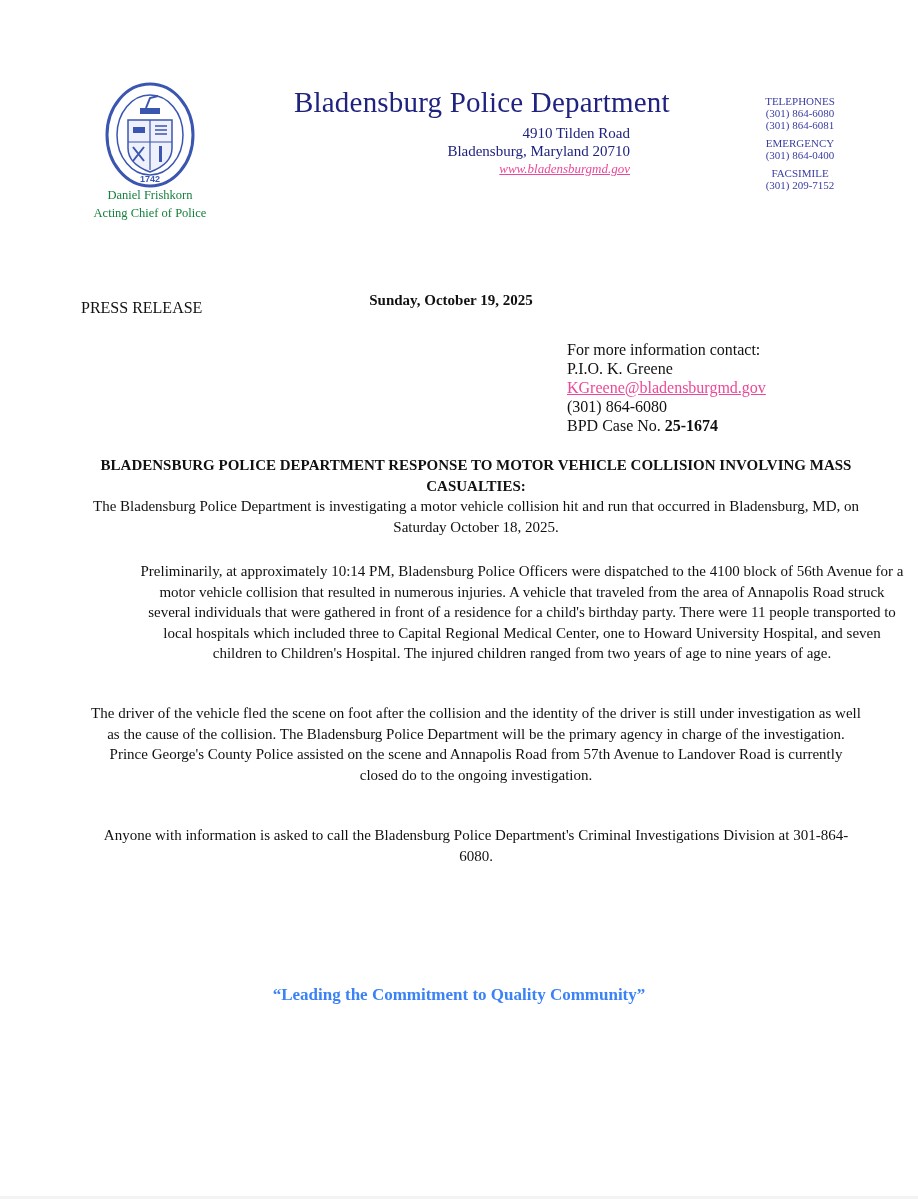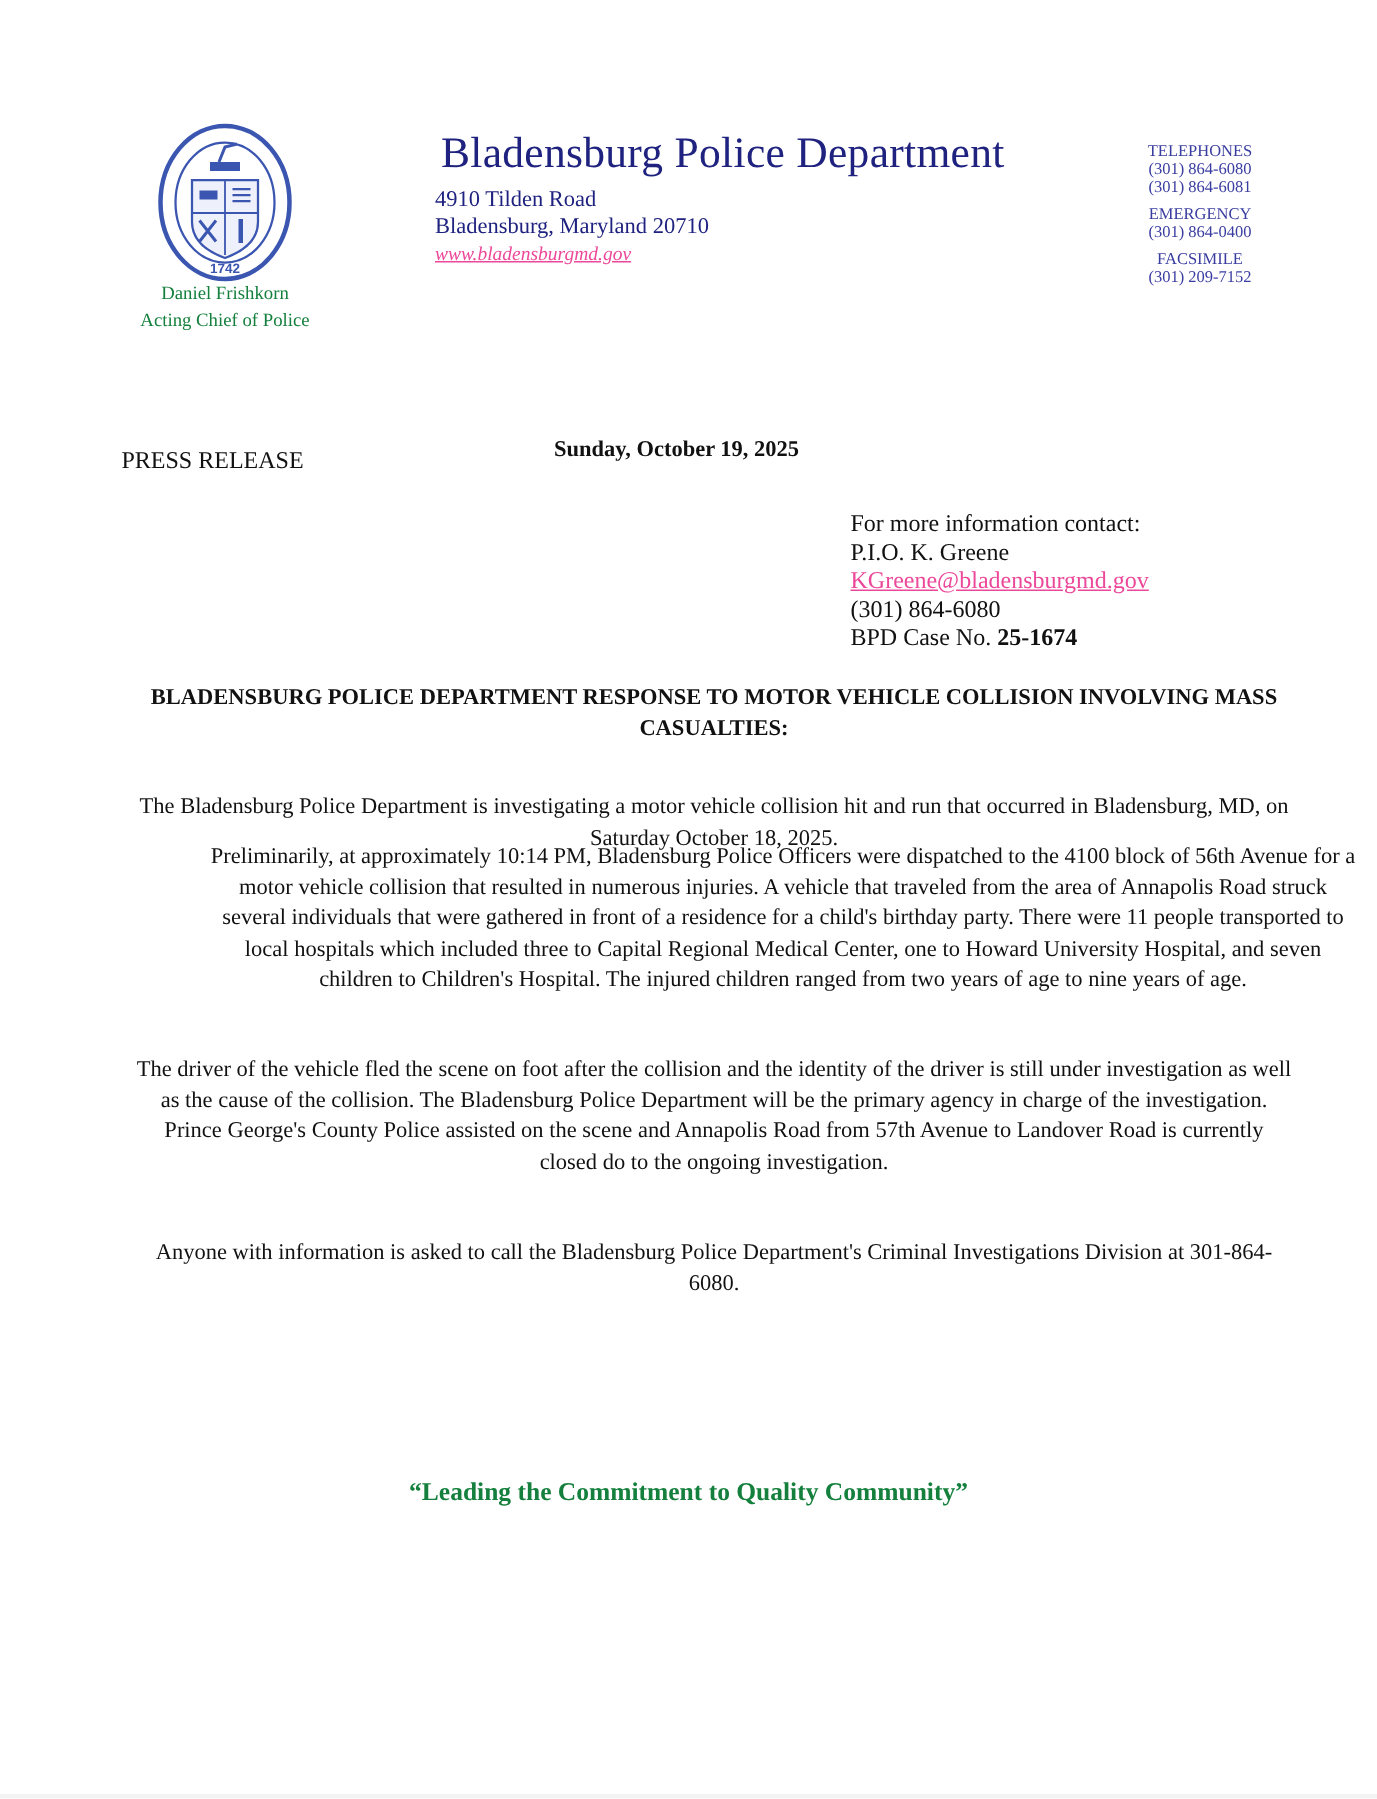--- a/index.html
+++ b/index.html
@@ -4,37 +4,37 @@
 <style>
   html, body { margin: 0; padding: 0; }
   body {
     width: 918px; height: 1199px; background: #ffffff; position: relative; overflow: hidden;
     font-family: "Liberation Serif", "DejaVu Serif", serif; color: #111111;
   }
   .abs { position: absolute; }
   .seal { left: 104px; top: 82px; width: 92px; height: 106px; }
   .chief { left: 80px; top: 186px; width: 140px; text-align: center; font-size: 12.5px; line-height: 18px; color: #15803d; }
   .dept-name { left: 294px; top: 86px; font-size: 29px; color: #1f237f; letter-spacing: 0.2px; white-space: nowrap; }
-  .addr { left: 290px; top: 124px; width: 340px; text-align: left; font-size: 15px; line-height: 18px; color: #1f237f; }
+  .addr { left: 290px; top: 124px; width: 340px; text-align: right; font-size: 15px; line-height: 18px; color: #1f237f; }
   .addr .web { font-style: italic; text-decoration: underline; font-size: 13px; color: #ec4899; }
   .phones { left: 740px; top: 95px; width: 120px; text-align: center; font-size: 11px; line-height: 12px; color: #3a3da0; }
   .phones .gap { height: 6px; }
   .date { left: 0; width: 918px; top: 244px; text-align: center; font-weight: bold; font-size: 15px; margin-left: 0; margin-top: 48px; }
   .date span { position: relative; left: -8px; }
   .press { left: 81px; top: 299px; font-size: 16px; }
   .contact { left: 567px; top: 340px; font-size: 16px; line-height: 19px; }
   .contact .email { color: #ec4899; text-decoration: underline; }
   .contact b { font-weight: bold; }
   .body-text { left: 91px; width: 770px; font-size: 15px; line-height: 20.5px; text-align: center; }
   .headline { top: 455px; font-weight: bold; }
-  .p1 { top: 496px; margin-top: 32px; }
+  .p1 { top: 496px; }
   .p2 { top: 561px; margin-left: 46px; }
   .p3 { top: 703px; }
   .p4 { top: 825px; }
-  .slogan { left: 0; width: 918px; top: 985px; text-align: center; font-weight: bold; font-size: 17px; color: #15803d; }
+  .slogan { left: 0; width: 918px; top: 985px; text-align: center; font-weight: bold; font-size: 17px; color: #3b82f6; }
   .slogan span { position: relative; left: 0px; }
   .bottom-edge { left: 0; top: 1196px; width: 918px; height: 3px; background: #f3f3f3; }
   p { margin: 0; }
 </style>
 </head>
 <body>
 
 <div class="abs seal">
   <svg width="92" height="106" viewBox="0 0 92 106">
     <ellipse cx="46" cy="53" rx="43" ry="51" fill="none" stroke="#3b56b0" stroke-width="3"></ellipse>

